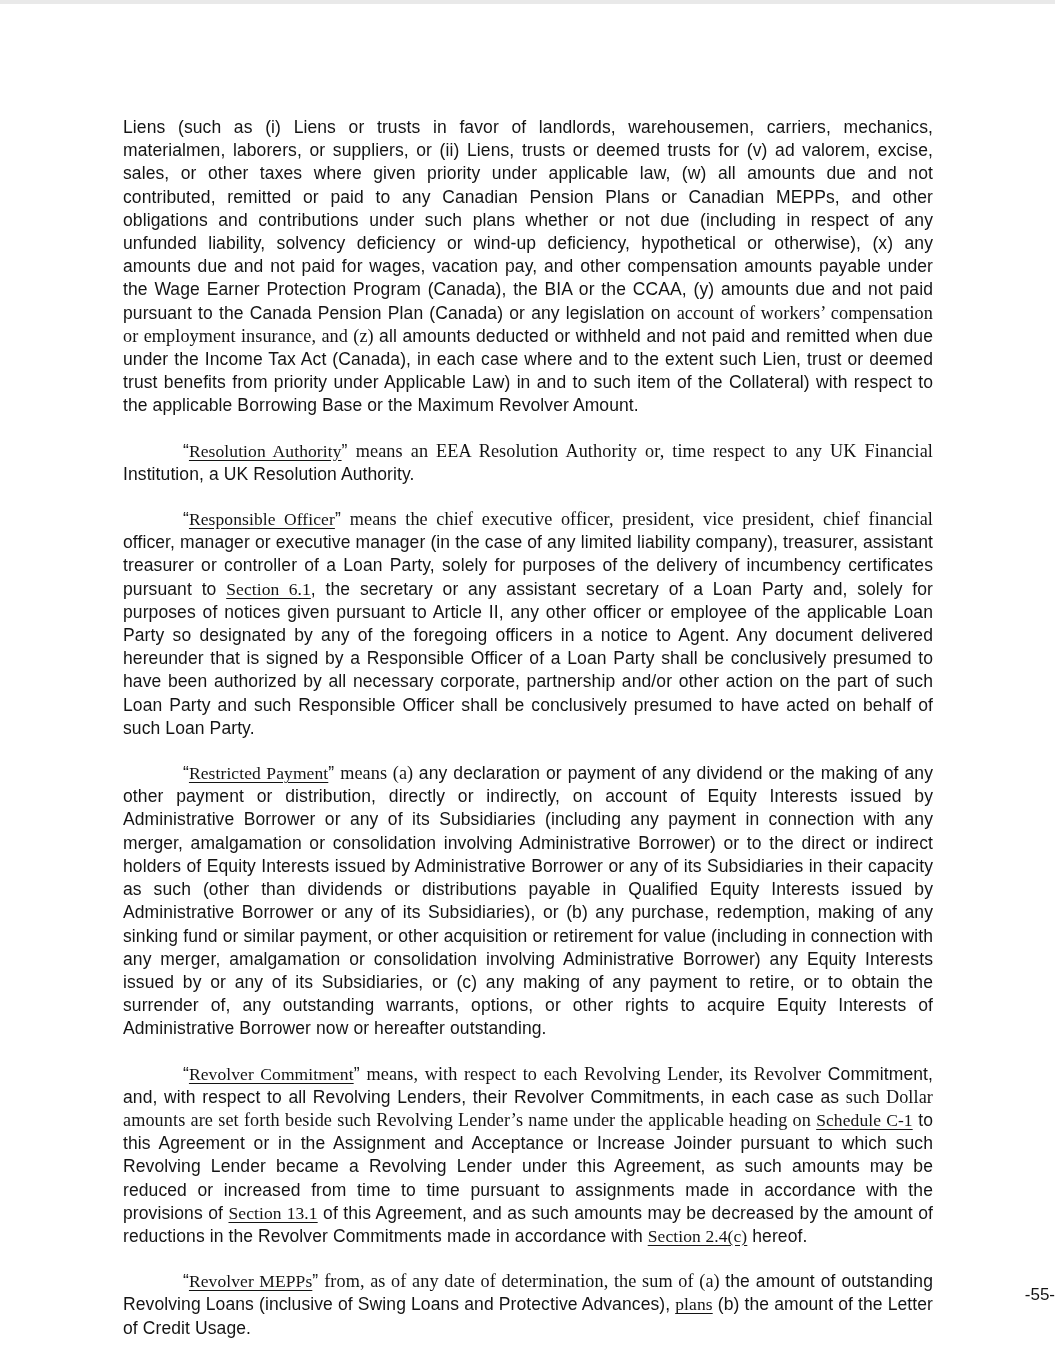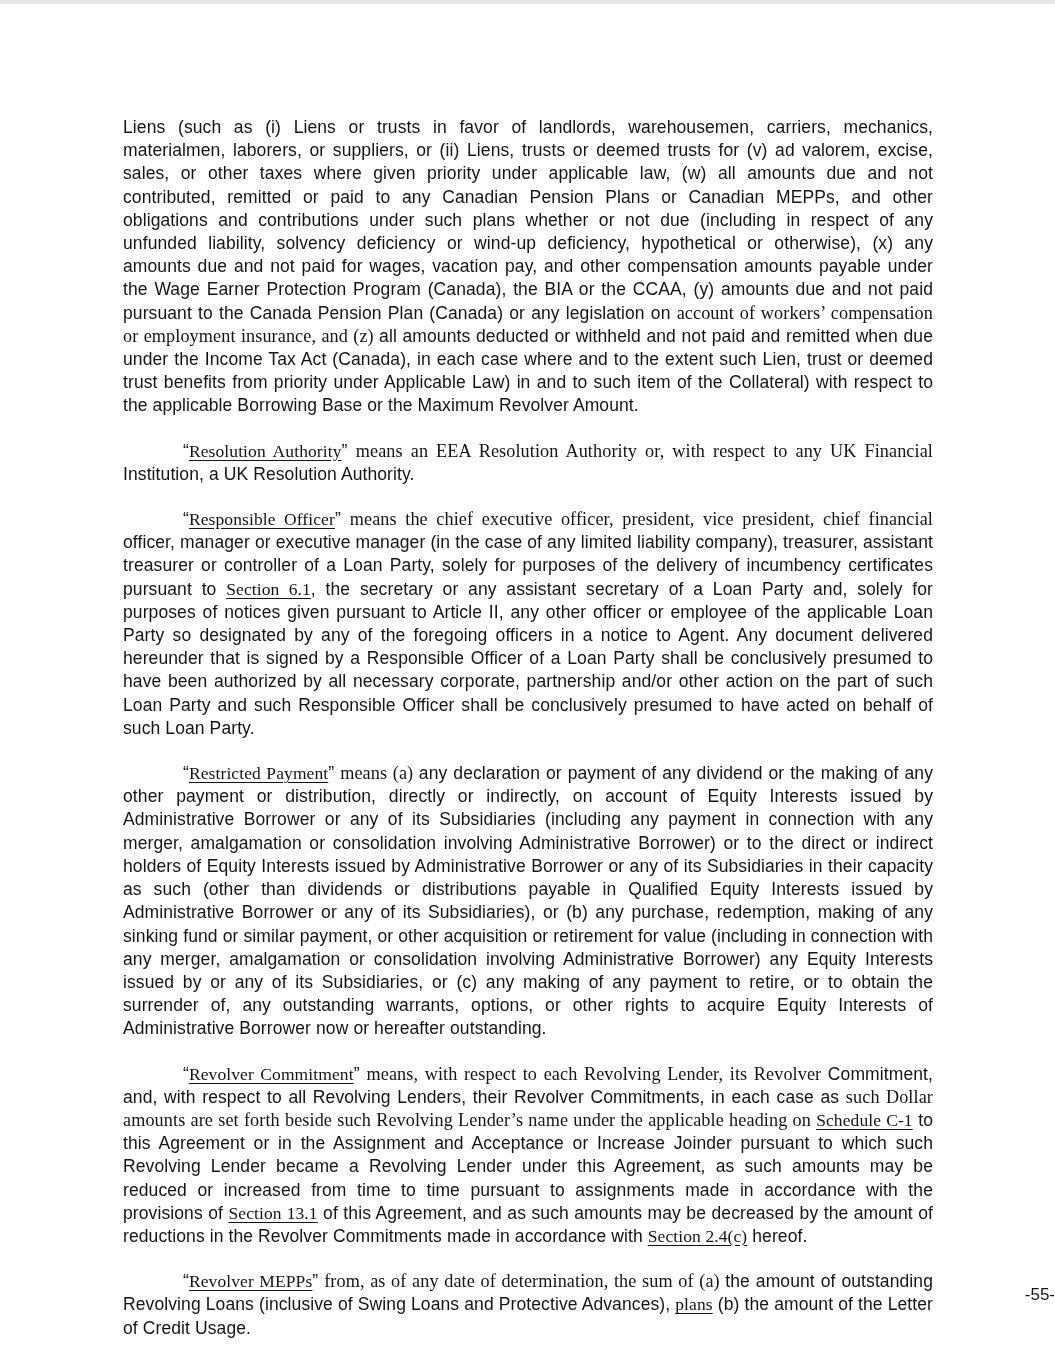--- a/index.html
+++ b/index.html
@@ -53,20 +53,20 @@
     font-size: 17px;
     color: #141414;
   }
 </style>
 </head>
 <body>
 
 <div class="page">
   <div class="content">
       <p class="para"><span>Liens (such as (i) Liens or trusts in favor of landlords, warehousemen, carriers, mechanics, materialmen, laborers, or suppliers, or (ii) Liens, trusts or deemed trusts for (v) ad valorem, excise, sales, or other taxes where given priority under applicable law, (w) all amounts due and not contributed, remitted or paid to any Canadian Pension Plans or Canadian MEPPs, and other obligations and contributions under such plans whether or not due (including in respect of any unfunded liability, solvency deficiency or wind-up deficiency, hypothetical or otherwise), (x) any amounts due and not paid for wages, vacation pay, and other compensation amounts payable under the Wage Earner Protection Program (Canada), the BIA or the CCAA, (y) amounts due and not paid pursuant to the Canada Pension Plan (Canada) or any legislation on </span><span class="serif">account of workers’ compensation or employment insurance, and (z) </span><span>all amounts deducted or withheld and not paid and remitted when due under the Income Tax Act (Canada), in each case where and to the extent such Lien, trust or deemed trust benefits from priority under Applicable Law) in and to such item of the Collateral) with respect to the applicable Borrowing Base or the Maximum Revolver Amount.</span></p>
-      <p class="para indent"><span>“</span><span class="u">Resolution Authority</span><span>” </span><span class="serif">means an EEA Resolution Authority or, with respect to any UK Financial </span><span>Institution, a UK Resolution Authority.</span></p>
+      <p class="para indent"><span>“</span><span class="u">Resolution Authority</span><span>” </span><span class="serif">means an EEA Resolution Authority or, time respect to any UK Financial </span><span>Institution, a UK Resolution Authority.</span></p>
       <p class="para indent"><span>“</span><span class="u">Responsible Officer</span><span>” </span><span class="serif">means the chief executive officer, president, vice president, chief financial </span><span>officer, manager or executive manager (in the case of any limited liability company), treasurer, assistant treasurer or controller of a Loan Party, solely for purposes of the delivery of incumbency certificates pursuant to </span><span class="u">Section 6.1</span><span>, the secretary or any assistant secretary of a Loan Party and, solely for purposes of notices given pursuant to Article II, any other officer or employee of the applicable Loan Party so designated by any of the foregoing officers in a notice to Agent.  Any document delivered hereunder that is signed by a Responsible Officer of a Loan Party shall be conclusively presumed to have been authorized by all necessary corporate, partnership and/or other action on the part of such Loan Party and such Responsible Officer shall be conclusively presumed to have acted on behalf of such Loan Party.</span></p>
       <p class="para indent"><span>“</span><span class="u">Restricted Payment</span><span>” </span><span class="serif">means (a) </span><span>any declaration or payment of any dividend or the making of any other payment or distribution, directly or indirectly, on account of Equity Interests issued by Administrative Borrower or any of its Subsidiaries (including any payment in connection with any merger, amalgamation or consolidation involving Administrative Borrower) or to the direct or indirect holders of Equity Interests issued by Administrative Borrower or any of its Subsidiaries in their capacity as such (other than dividends or distributions payable in Qualified Equity Interests issued by Administrative Borrower or any of its Subsidiaries), or (b) any purchase, redemption, making of any sinking fund or similar payment, or other acquisition or retirement for value (including in connection with any merger, amalgamation or consolidation involving Administrative Borrower) any Equity Interests issued by or any of its Subsidiaries, or (c) any making of any payment to retire, or to obtain the surrender of, any outstanding warrants, options, or other rights to acquire Equity Interests of Administrative Borrower now or hereafter outstanding.</span></p>
       <p class="para indent"><span>“</span><span class="u">Revolver Commitment</span><span>” </span><span class="serif">means, with respect to each Revolving Lender, its Revolver </span><span>Commitment, and, with respect to all Revolving Lenders, their Revolver Commitments, in each case as </span><span class="serif">such Dollar amounts are set forth beside such Revolving Lender’s name under the applicable heading on </span><span class="u">Schedule C-1</span><span> to this Agreement or in the Assignment and Acceptance or Increase Joinder pursuant to which such Revolving Lender became a Revolving Lender under this Agreement, as such amounts may be reduced or increased from time to time pursuant to assignments made in accordance with the provisions of </span><span class="u">Section 13.1</span><span> of this Agreement, and as such amounts may be decreased by the amount of reductions in the Revolver Commitments made in accordance with </span><span class="u">Section 2.4(c)</span><span> hereof.</span></p>
       <p class="para indent"><span>“</span><span class="u">Revolver MEPPs</span><span>” </span><span class="serif">from, as of any date of determination, the sum of (a) </span><span>the amount of outstanding Revolving Loans (inclusive of Swing Loans and Protective Advances), </span><span class="u">plans</span><span> (b) the amount of the Letter of Credit Usage.</span></p>
     </div>
   <div class="page-number">-55-</div>
 </div>
 
 </body></html>

